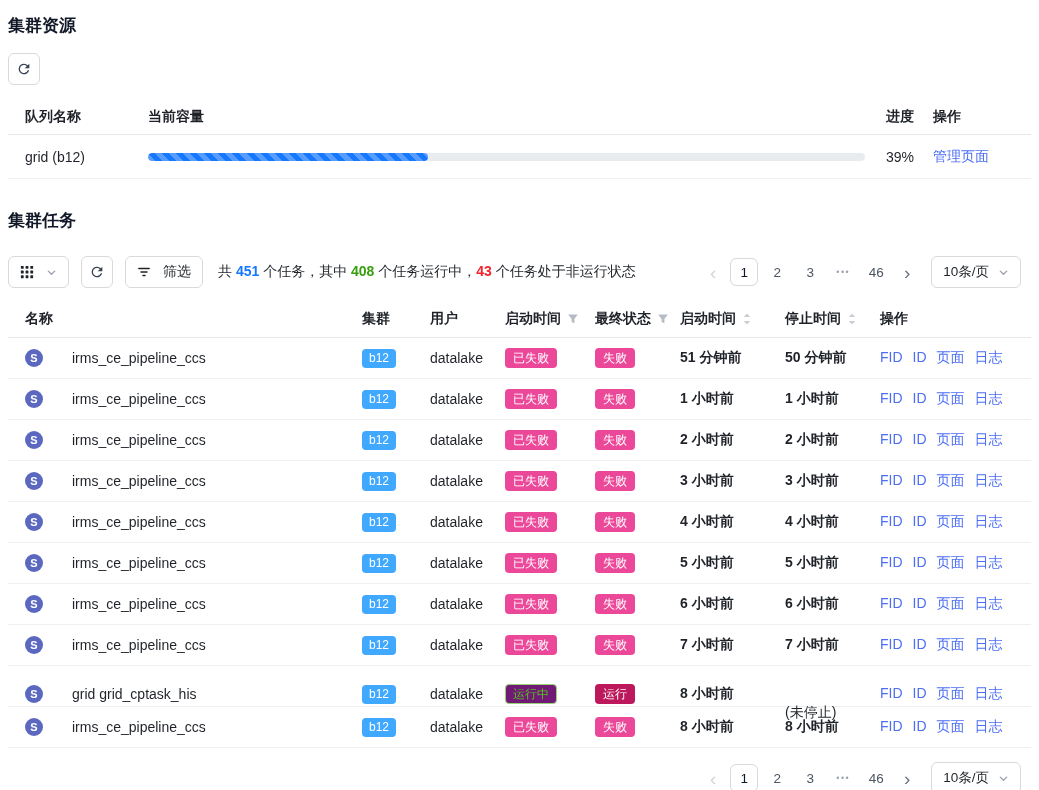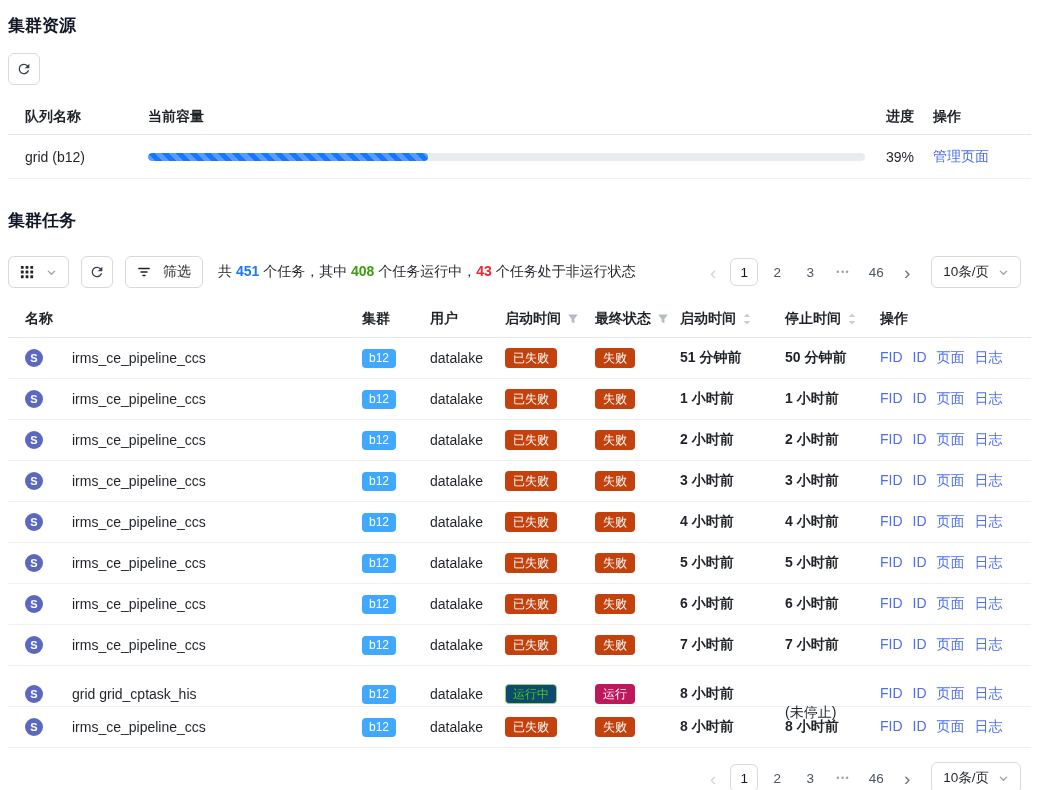--- a/index.html
+++ b/index.html
@@ -88,23 +88,23 @@
     width:18px; height:18px; border-radius:50%; background:#5b68c0; color:#fff;
     font-size:11px; font-weight:700; display:inline-flex; align-items:center; justify-content:center;
     flex:none;
   }
   .task-name { color:#1f2329;margin-left:20px; }
   .badge {
     display:inline-block; font-size:12px; line-height:18px; padding:1px 8px;
     border-radius:4px; color:#fff; white-space:nowrap;
   }
   .badge-cluster { display:inline-block; background:#40a9ff; color:#fff; font-size:12px; line-height:17px; padding:1px 7px; border-radius:4px; }
-  .b-red { background:#c2410c; }
+  .b-red { background:#ec4899; }
   .b-sky { background:#be185d; }
-  .b-green-outline { background:#0c4a6e; color:#52c41a; border:1px solid #95d475; padding:0 7px; }
+  .b-green-outline { background:#701a75; color:#52c41a; border:1px solid #95d475; padding:0 7px; }
   .time { font-weight:700; }
   .time.light { font-weight:400;margin-top:38px; }
   .actions { display:flex; gap:10px; }
 
   .bottom-bar { margin-top:14px; display:flex; justify-content:flex-end; align-items:center; gap:12px; padding-right:10px; }
 </style>
 </head>
 <body>
 
 <div class="page">

